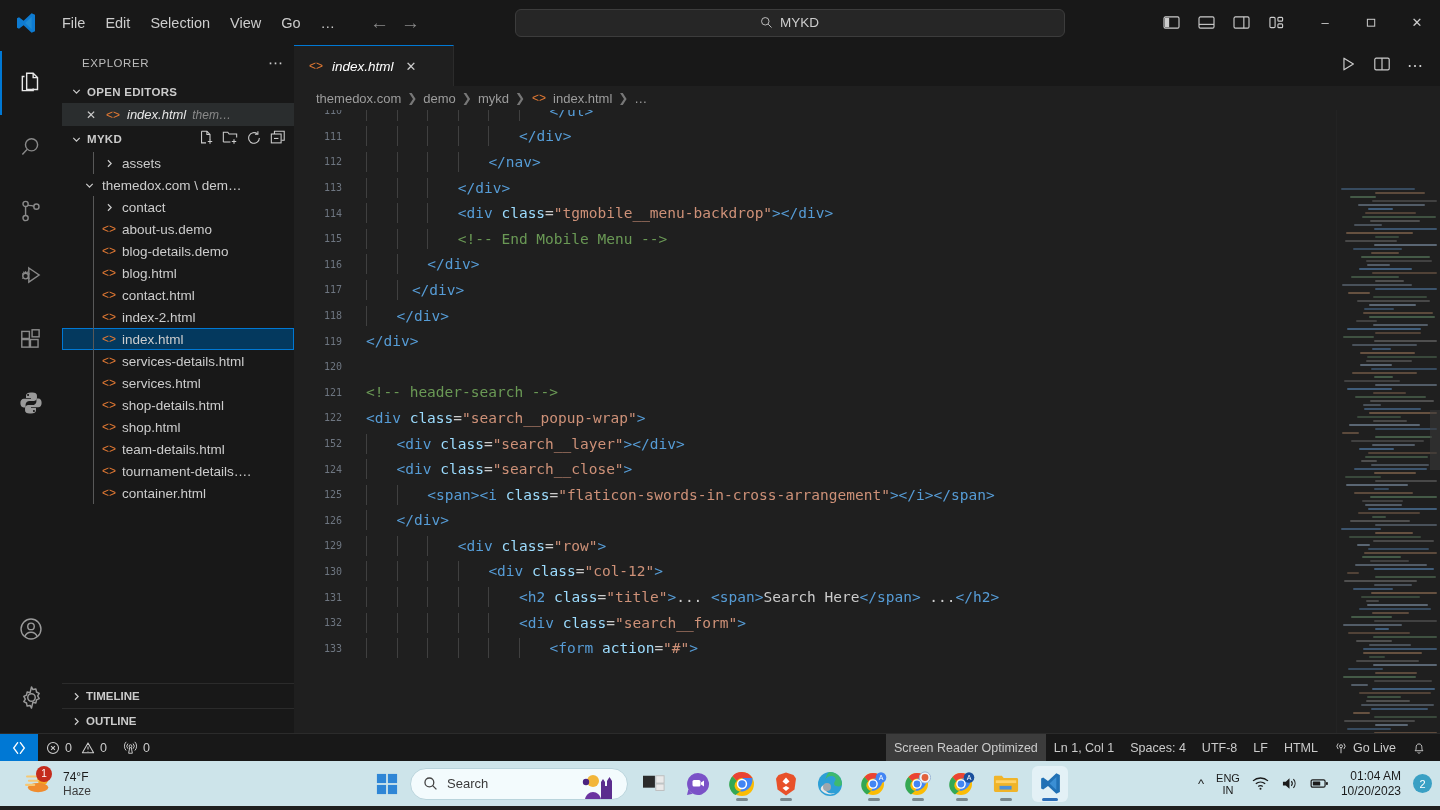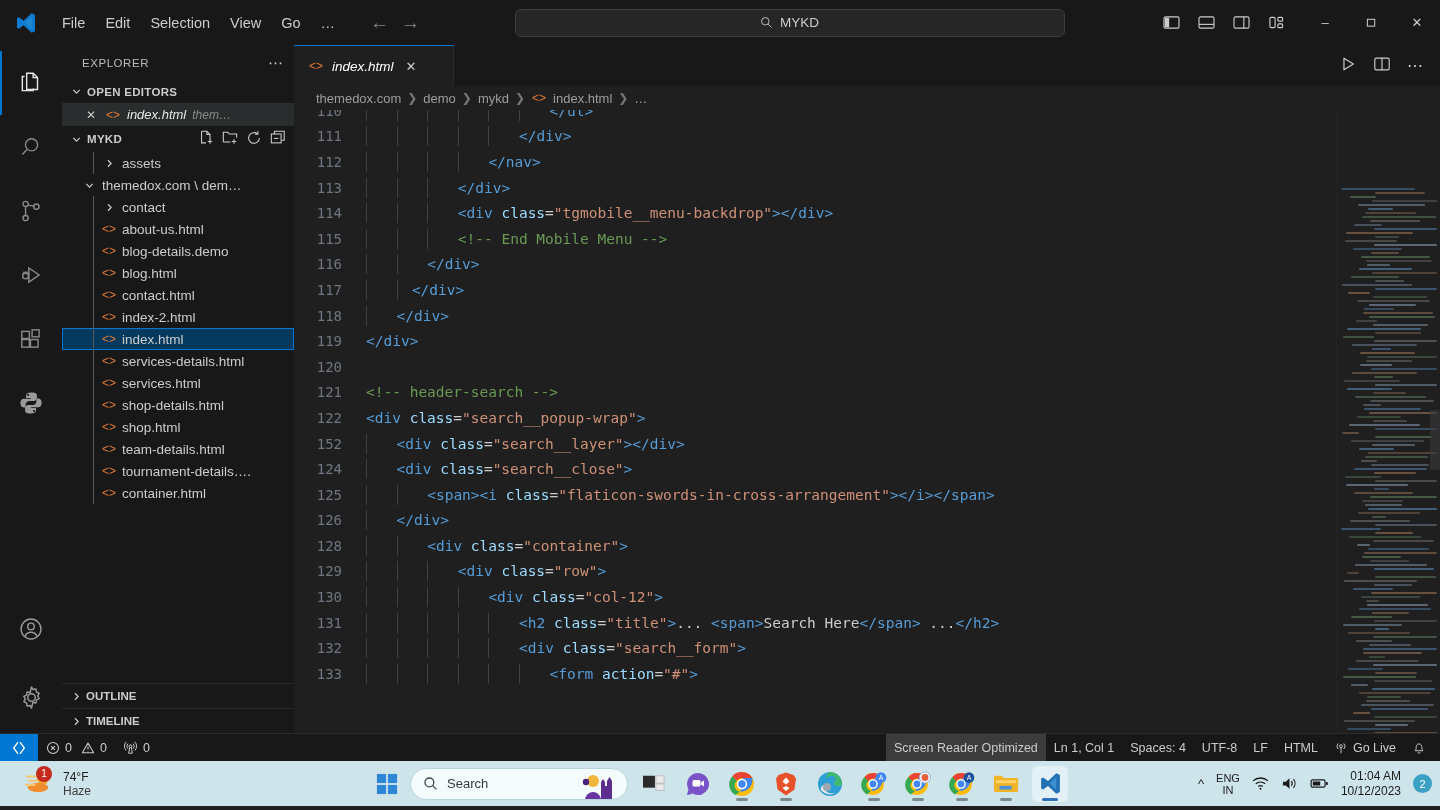--- a/index.html
+++ b/index.html
@@ -109,21 +109,21 @@
   .bc-sep { color: #777; font-size: 12px; }
   .code-region { flex: 1; display: flex; position: relative; min-height: 0; overflow: hidden; }
   .code-scroll { flex: 1; position: relative; overflow: hidden; }
   .code-lines { position: absolute; top: 0; left: 0; right: 0; }
   .cl {
     height: 25.6px; display: flex; align-items: center;
     font-family: "DejaVu Sans Mono", monospace; font-size: 14.5px; white-space: pre;
   }
   .lnum {
     width: 72px; flex: 0 0 72px; text-align: right; padding-right: 24px;
-    color: #6e7681; font-size: 14px; font-family: "DejaVu Sans Mono", monospace;
+    color: #6e7681; font-size: 10px; font-family: "DejaVu Sans Mono", monospace;
   }
   .ltext { position: relative; flex: 1; color: #cccccc; }
   .ig { position: absolute; top: -2px; bottom: -2px; width: 1px; background: #404040; }
   
   .t-tag  { color: #569cd6; }
   .t-attr { color: #9cdcfe; }
   .t-eq   { color: #cccccc; }
   .t-str  { color: #ce9178; }
   .t-com  { color: #6a9955; }
   .t-txt  { color: #cccccc; }
@@ -397,21 +397,21 @@
               <svg width="11" height="11" viewBox="0 0 12 12">
                 <path d="M4.3 2.5 7.8 6l-3.5 3.5" fill="none" stroke="#cccccc" stroke-width="1.3"></path>
               </svg>
             </span>
             <span>contact</span>
           </div>
           <div class="tree-row">
             <span class="guide"></span>
             <span style="display:inline-block;width:34px"></span>
             <span class="file-ico">&lt;&gt;</span>
-            <span>about-us.html</span>
+            <span>about-us.demo</span>
           </div>
           <div class="tree-row">
             <span class="guide"></span>
             <span style="display:inline-block;width:34px"></span>
             <span class="file-ico">&lt;&gt;</span>
             <span>blog-details.demo</span>
           </div>
           <div class="tree-row">
             <span class="guide"></span>
             <span style="display:inline-block;width:34px"></span>
@@ -475,35 +475,35 @@
           <div class="tree-row">
             <span class="guide"></span>
             <span style="display:inline-block;width:34px"></span>
             <span class="file-ico">&lt;&gt;</span>
             <span>container.html</span>
           </div>
         </div>
 
       <div style="flex:1"></div>
 
+      <div class="sb-bottom-sec">
+        <span class="chev">
+          <svg width="11" height="11" viewBox="0 0 12 12">
+              <path d="M4.3 2.5 7.8 6l-3.5 3.5" fill="none" stroke="#cccccc" stroke-width="1.3"></path>
+            </svg>
+        </span>
+        <span>TIMELINE</span>
+      </div>
       <div class="sb-bottom-sec">
         <span class="chev">
           <svg width="11" height="11" viewBox="0 0 12 12">
               <path d="M4.3 2.5 7.8 6l-3.5 3.5" fill="none" stroke="#cccccc" stroke-width="1.3"></path>
             </svg>
         </span>
         <span>OUTLINE</span>
-      </div>
-      <div class="sb-bottom-sec">
-        <span class="chev">
-          <svg width="11" height="11" viewBox="0 0 12 12">
-              <path d="M4.3 2.5 7.8 6l-3.5 3.5" fill="none" stroke="#cccccc" stroke-width="1.3"></path>
-            </svg>
-        </span>
-        <span>TIMELINE</span>
       </div>
     </div>
 
     <div class="editor-area">
       <div class="tabbar">
         <div class="tab">
           <span class="file-ico">&lt;&gt;</span>
           <span class="tname">index.html</span>
           <span class="tclose">✕</span>
         </div>
@@ -550,21 +550,20 @@
               <div class="cl"><span class="lnum">117</span><span class="ltext"><span class="ig" style="left:0px"></span><span class="ig" style="left:30.6px"></span><span style="display:inline-block;width:45.900000000000006px"></span><span class="t-tag">&lt;/div&gt;</span></span></div>
               <div class="cl"><span class="lnum">118</span><span class="ltext"><span class="ig" style="left:0px"></span><span style="display:inline-block;width:30.6px"></span><span class="t-tag">&lt;/div&gt;</span></span></div>
               <div class="cl"><span class="lnum">119</span><span class="ltext"><span style="display:inline-block;width:0px"></span><span class="t-tag">&lt;/div&gt;</span></span></div>
               <div class="cl"><span class="lnum">120</span><span class="ltext"><span style="display:inline-block;width:0px"></span></span></div>
               <div class="cl"><span class="lnum">121</span><span class="ltext"><span style="display:inline-block;width:0px"></span><span class="t-com">&lt;!-- header-search --&gt;</span></span></div>
               <div class="cl"><span class="lnum">122</span><span class="ltext"><span style="display:inline-block;width:0px"></span><span class="t-tag">&lt;div </span><span class="t-attr">class</span><span class="t-eq">=</span><span class="t-str">"search__popup-wrap"</span><span class="t-tag">&gt;</span></span></div>
               <div class="cl"><span class="lnum">152</span><span class="ltext"><span class="ig" style="left:0px"></span><span style="display:inline-block;width:30.6px"></span><span class="t-tag">&lt;div </span><span class="t-attr">class</span><span class="t-eq">=</span><span class="t-str">"search__layer"</span><span class="t-tag">&gt;&lt;/div&gt;</span></span></div>
               <div class="cl"><span class="lnum">124</span><span class="ltext"><span class="ig" style="left:0px"></span><span style="display:inline-block;width:30.6px"></span><span class="t-tag">&lt;div </span><span class="t-attr">class</span><span class="t-eq">=</span><span class="t-str">"search__close"</span><span class="t-tag">&gt;</span></span></div>
               <div class="cl"><span class="lnum">125</span><span class="ltext"><span class="ig" style="left:0px"></span><span class="ig" style="left:30.6px"></span><span style="display:inline-block;width:61.2px"></span><span class="t-tag">&lt;span&gt;&lt;i </span><span class="t-attr">class</span><span class="t-eq">=</span><span class="t-str">"flaticon-swords-in-cross-arrangement"</span><span class="t-tag">&gt;&lt;/i&gt;&lt;/span&gt;</span></span></div>
               <div class="cl"><span class="lnum">126</span><span class="ltext"><span class="ig" style="left:0px"></span><span style="display:inline-block;width:30.6px"></span><span class="t-tag">&lt;/div&gt;</span></span></div>
-              <div class="cl"><span class="lnum">128</span><span class="ltext"><span class="ig" style="left:0px"></span><span class="ig" style="left:30.6px"></span><span style="display:inline-block;width:61.2px"></span><span class="t-tag">&lt;div </span><span class="t-attr">class</span><span class="t-eq">=</span><span class="t-str">"container"</span><span class="t-tag">&gt;</span></span></div>
               <div class="cl"><span class="lnum">129</span><span class="ltext"><span class="ig" style="left:0px"></span><span class="ig" style="left:30.6px"></span><span class="ig" style="left:61.2px"></span><span style="display:inline-block;width:91.80000000000001px"></span><span class="t-tag">&lt;div </span><span class="t-attr">class</span><span class="t-eq">=</span><span class="t-str">"row"</span><span class="t-tag">&gt;</span></span></div>
               <div class="cl"><span class="lnum">130</span><span class="ltext"><span class="ig" style="left:0px"></span><span class="ig" style="left:30.6px"></span><span class="ig" style="left:61.2px"></span><span class="ig" style="left:91.80000000000001px"></span><span style="display:inline-block;width:122.4px"></span><span class="t-tag">&lt;div </span><span class="t-attr">class</span><span class="t-eq">=</span><span class="t-str">"col-12"</span><span class="t-tag">&gt;</span></span></div>
               <div class="cl"><span class="lnum">131</span><span class="ltext"><span class="ig" style="left:0px"></span><span class="ig" style="left:30.6px"></span><span class="ig" style="left:61.2px"></span><span class="ig" style="left:91.80000000000001px"></span><span class="ig" style="left:122.4px"></span><span style="display:inline-block;width:153px"></span><span class="t-tag">&lt;h2 </span><span class="t-attr">class</span><span class="t-eq">=</span><span class="t-str">"title"</span><span class="t-tag">&gt;</span><span class="t-txt">... </span><span class="t-tag">&lt;span&gt;</span><span class="t-txt">Search Here</span><span class="t-tag">&lt;/span&gt;</span><span class="t-txt"> ...</span><span class="t-tag">&lt;/h2&gt;</span></span></div>
               <div class="cl"><span class="lnum">132</span><span class="ltext"><span class="ig" style="left:0px"></span><span class="ig" style="left:30.6px"></span><span class="ig" style="left:61.2px"></span><span class="ig" style="left:91.80000000000001px"></span><span class="ig" style="left:122.4px"></span><span style="display:inline-block;width:153px"></span><span class="t-tag">&lt;div </span><span class="t-attr">class</span><span class="t-eq">=</span><span class="t-str">"search__form"</span><span class="t-tag">&gt;</span></span></div>
               <div class="cl"><span class="lnum">133</span><span class="ltext"><span class="ig" style="left:0px"></span><span class="ig" style="left:30.6px"></span><span class="ig" style="left:61.2px"></span><span class="ig" style="left:91.80000000000001px"></span><span class="ig" style="left:122.4px"></span><span class="ig" style="left:153px"></span><span style="display:inline-block;width:183.60000000000002px"></span><span class="t-tag">&lt;form </span><span class="t-attr">action</span><span class="t-eq">=</span><span class="t-str">"#"</span><span class="t-tag">&gt;</span></span></div>
             </div>
         </div>
         <div class="minimap">
           <div id="minimap-lines">
               <div class="mm-line" style="left: 4px; top: 78px; width: 74px; background: rgb(74, 111, 147); opacity: 0.55;"></div>
@@ -917,18 +916,18 @@
         <path d="M2 6h3l4-3.5v11L5 10H2z" fill="#1b1b1b"></path>
         <path d="M11 5.5a4 4 0 0 1 0 5M13.2 3.4a7 7 0 0 1 0 9.2" fill="none" stroke="#1b1b1b" stroke-width="1.2"></path>
       </svg>
       <svg width="19" height="13" viewBox="0 0 20 14">
         <rect x="1" y="3" width="15" height="8" rx="1.6" fill="none" stroke="#1b1b1b" stroke-width="1.3"></rect>
         <rect x="2.8" y="4.8" width="8" height="4.4" rx=".6" fill="#1b1b1b"></rect>
         <rect x="17" y="5.5" width="2" height="3" rx=".8" fill="#1b1b1b"></rect>
       </svg>
       <div class="tray-clock">
         <div>01:04 AM</div>
-        <div>10/12/2023</div>
+        <div>10/20/2023</div>
       </div>
       <div class="tray-badge">2</div>
     </div>
   </div>
 </div>
 
 </body></html>

